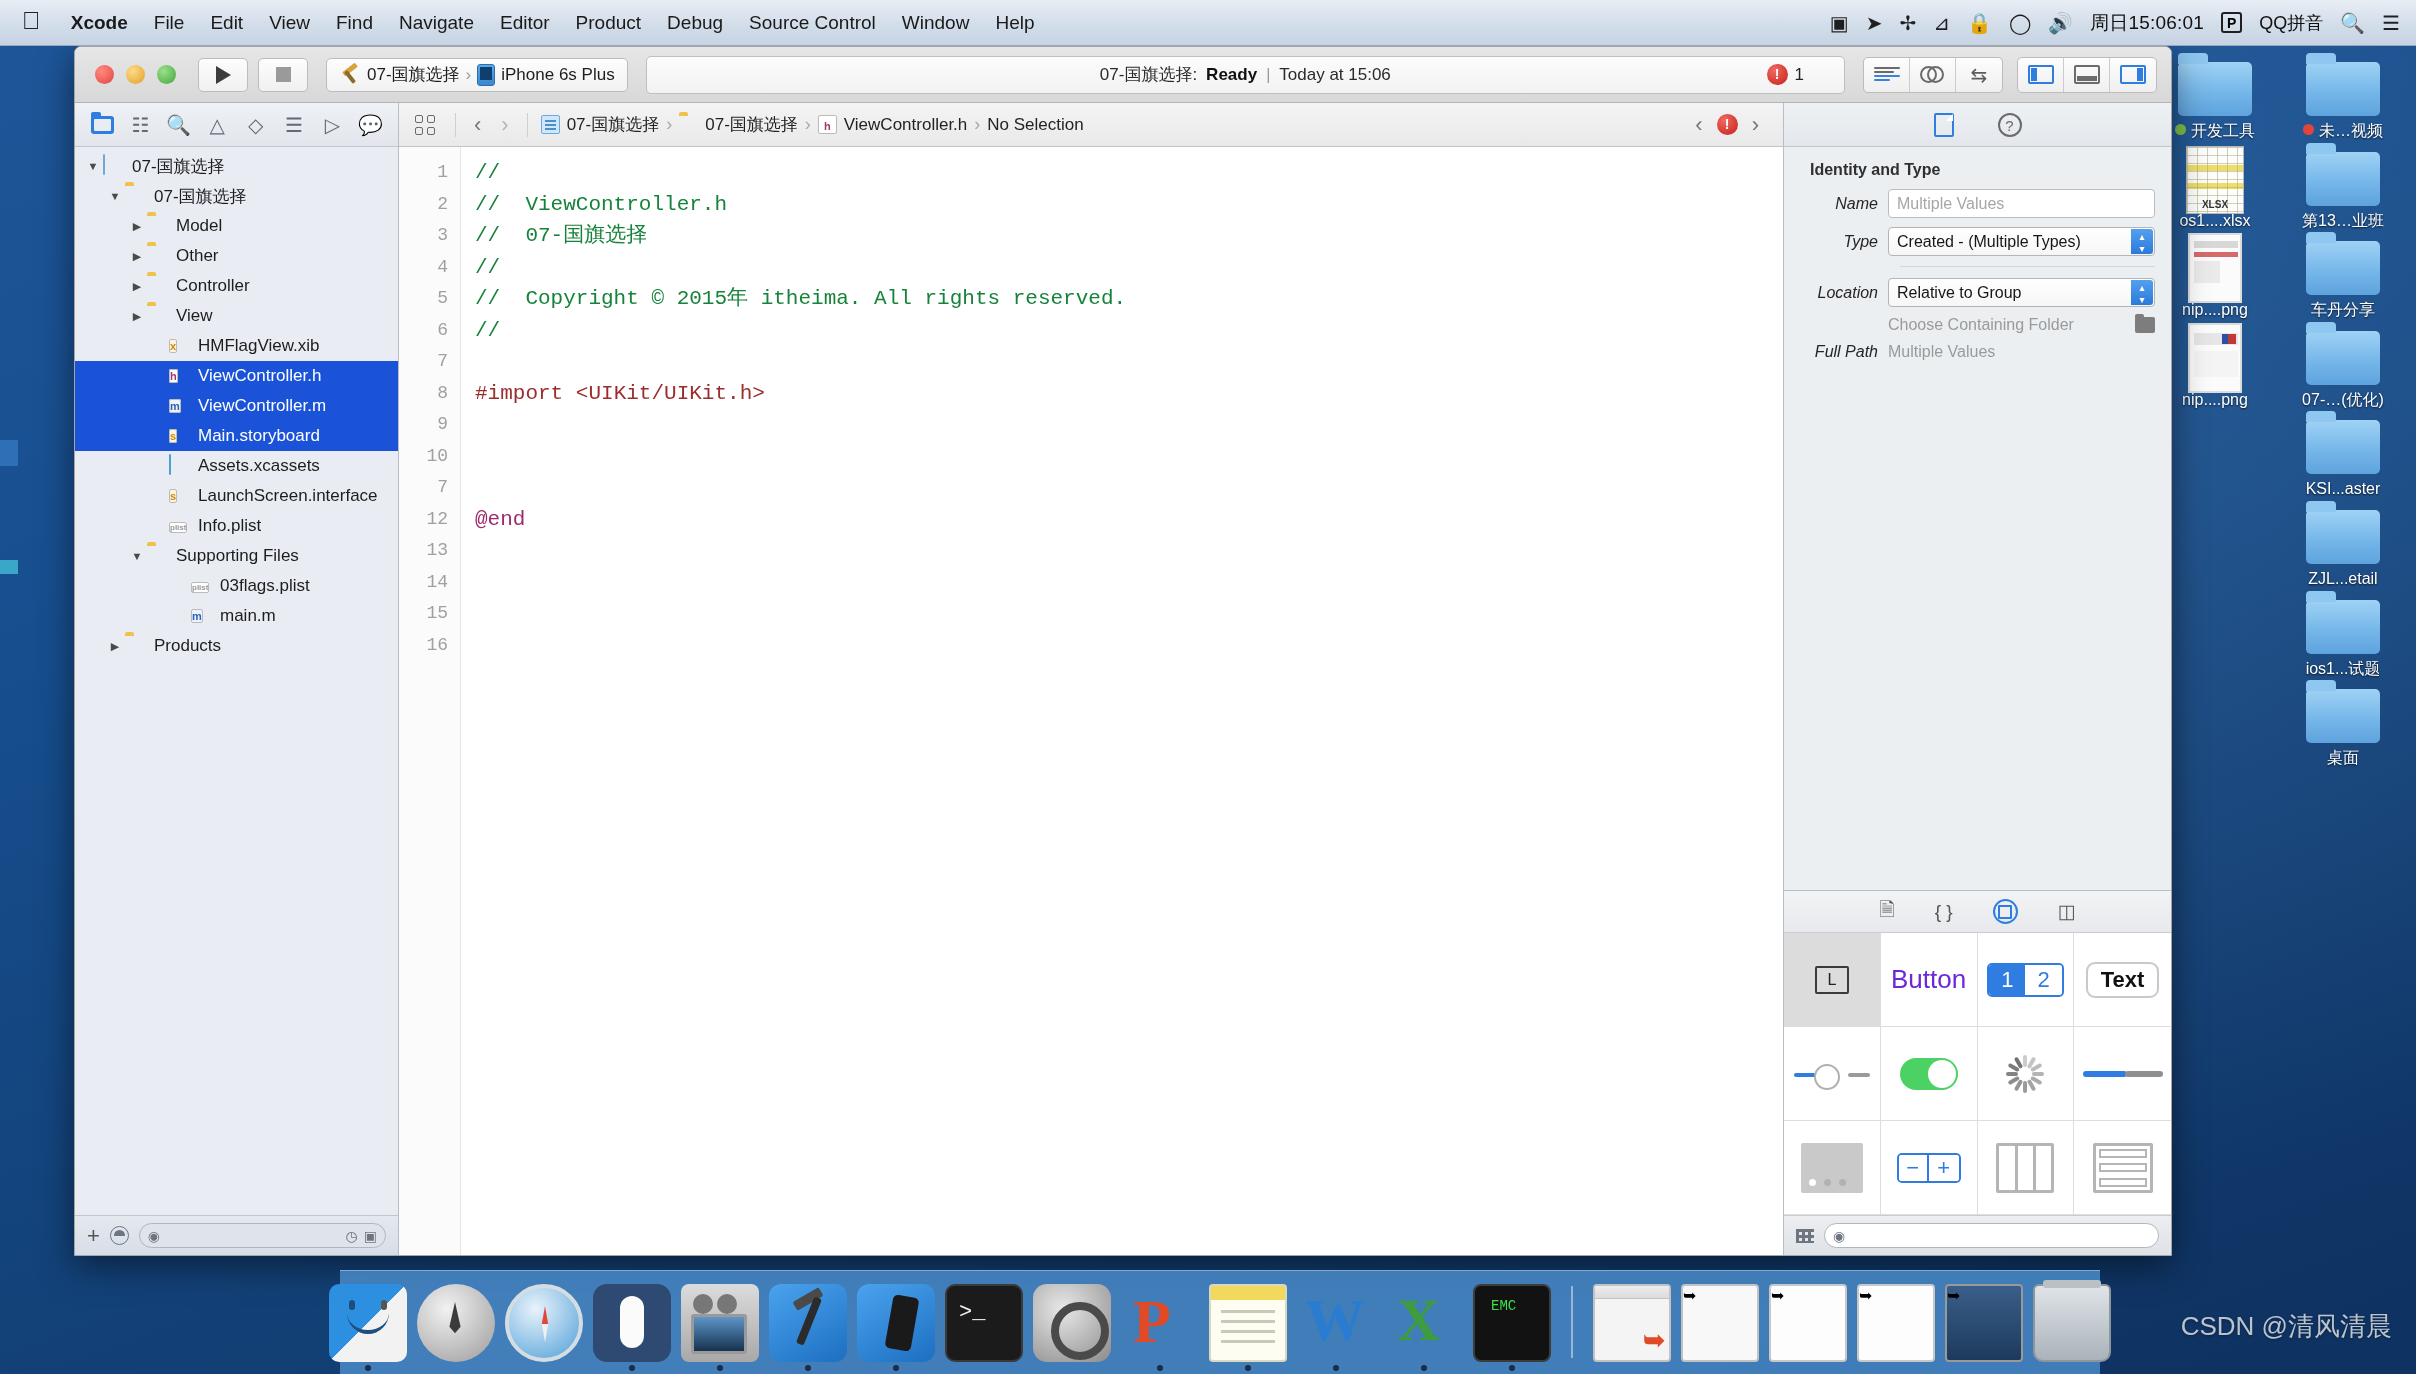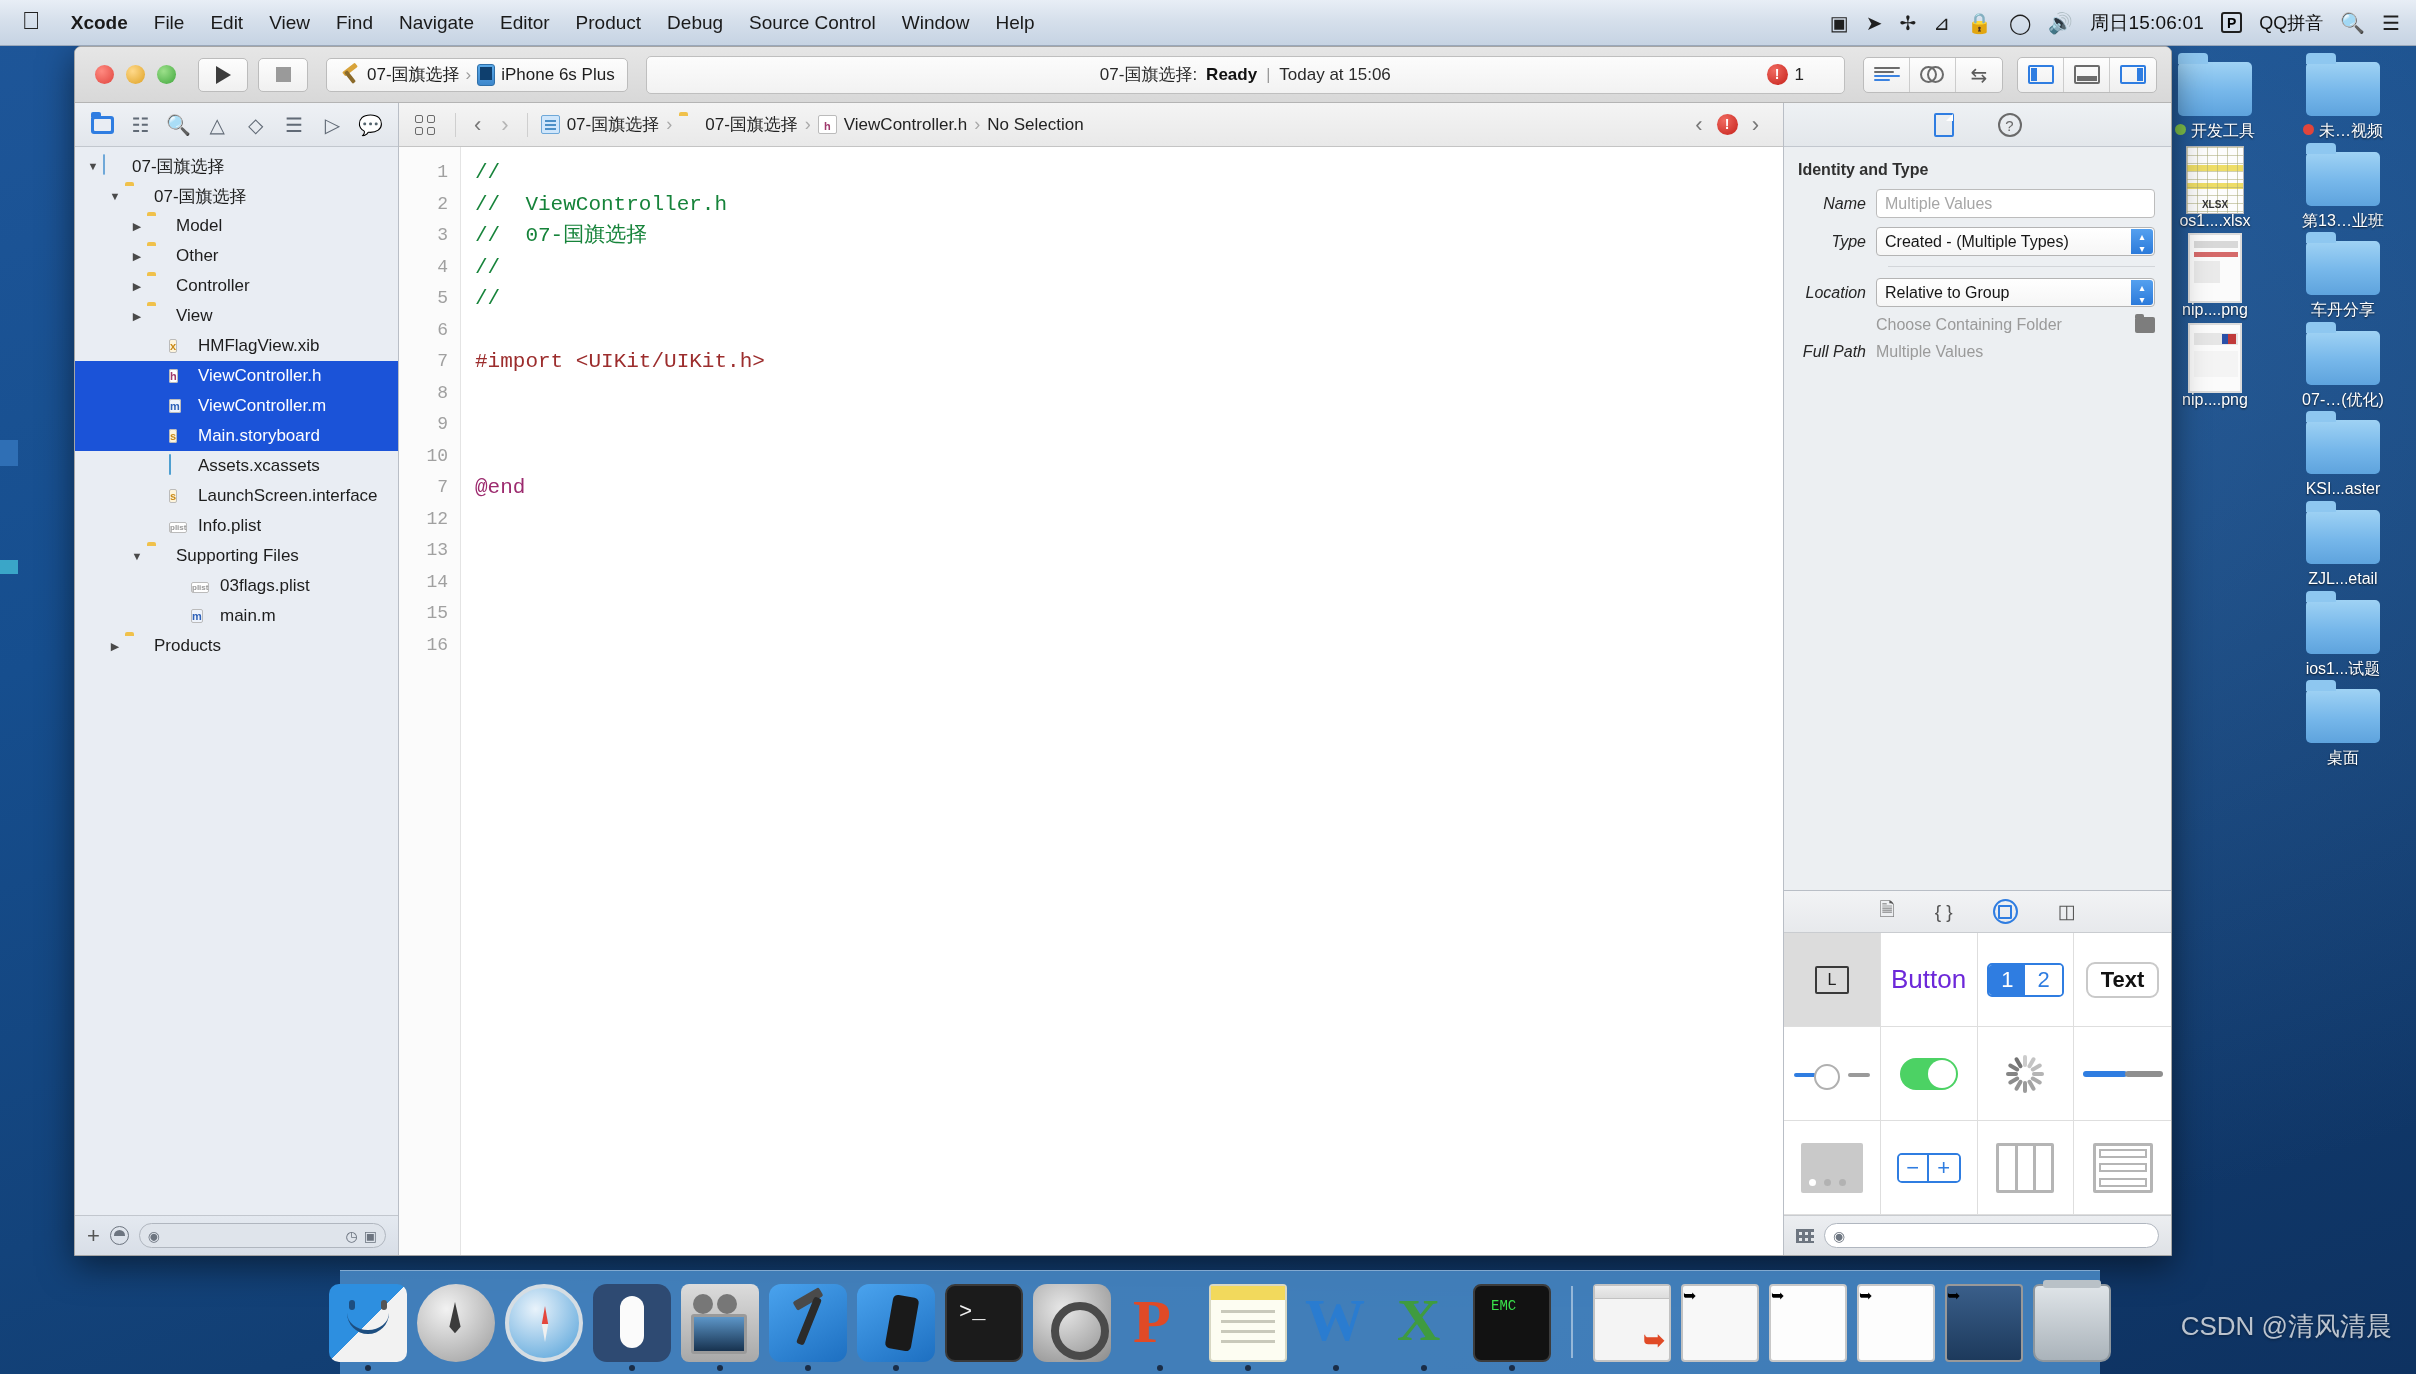--- a/index.html
+++ b/index.html
@@ -315,21 +315,21 @@
     border-left: 1px solid #b9bec6; display: flex; flex-direction: column;
   }
   .insp-tabs {
     height: 44px; flex: 0 0 44px; display: flex; align-items: center; justify-content: center;
     gap: 44px; background: linear-gradient(180deg,#eef1f4,#e3e7eb); border-bottom: 1px solid #c2c7ce;
   }
   .insp-ico-file { width:20px;height:24px;border:2px solid #2f7de1;border-radius:2px;position:relative;}
   .insp-ico-file::after{content:"";position:absolute;right:-1px;top:-1px;border-width:0 0 7px 7px;border-style:solid;border-color:transparent transparent #fff transparent;}
   .insp-q { width:24px;height:24px;border:2px solid #6a6a6a;border-radius:50%;
     font-size:15px;color:#6a6a6a;text-align:center;line-height:21px; }
-  .insp-body { flex: 1; padding: 14px 0 0 0; overflow: hidden; }
+  .insp-body { flex: 1; padding: 14px 0 0 12px; overflow: hidden; }
   .insp-section-title { font-size: 16px; font-weight: bold; color: #303030; padding: 0 16px 10px 14px; }
   .insp-row { display: flex; align-items: center; margin-bottom: 9px; padding-right: 16px; }
   .insp-label { width: 92px; flex: 0 0 92px; text-align: right; font-size: 16px; color: #262626; padding-right: 10px; font-style: italic; }
   .insp-field {
     flex: 1; height: 29px; background: #fff; border: 1px solid #bcbcbc; border-radius: 4px;
     display: flex; align-items: center; padding: 0 8px; font-size: 16px; color: #a6a6a6;
   }
   .insp-select {
     flex: 1; height: 29px; background: linear-gradient(180deg,#fff,#f6f6f6);
     border: 1px solid #b4b4b4; border-radius: 4px; display: flex; align-items: center;
@@ -897,20 +897,21 @@
               <div>13</div>
               <div>14</div>
               <div>15</div>
               <div>16</div>
             </div>
           <div class="code-lines" id="codelines">
               <div><span class="cm">//</span></div>
               <div><span class="cm">//  ViewController.h</span></div>
               <div><span class="cm">//  07-国旗选择</span></div>
               <div><span class="cm">//</span></div>
+              <div><span class="cm">//  Copyright © 2015年 itheima. All rights reserved.</span></div>
               <div><span class="cm">//</span></div>
               <div>&nbsp;</div>
               <div><span class="pp">#import </span><span class="pp">&lt;UIKit/UIKit.h&gt;</span></div>
               <div>&nbsp;</div>
               <div>&nbsp;</div>
               <div>&nbsp;</div>
               <div><span class="kw">@end</span></div>
               <div>&nbsp;</div>
               <div>&nbsp;</div>
             </div>

